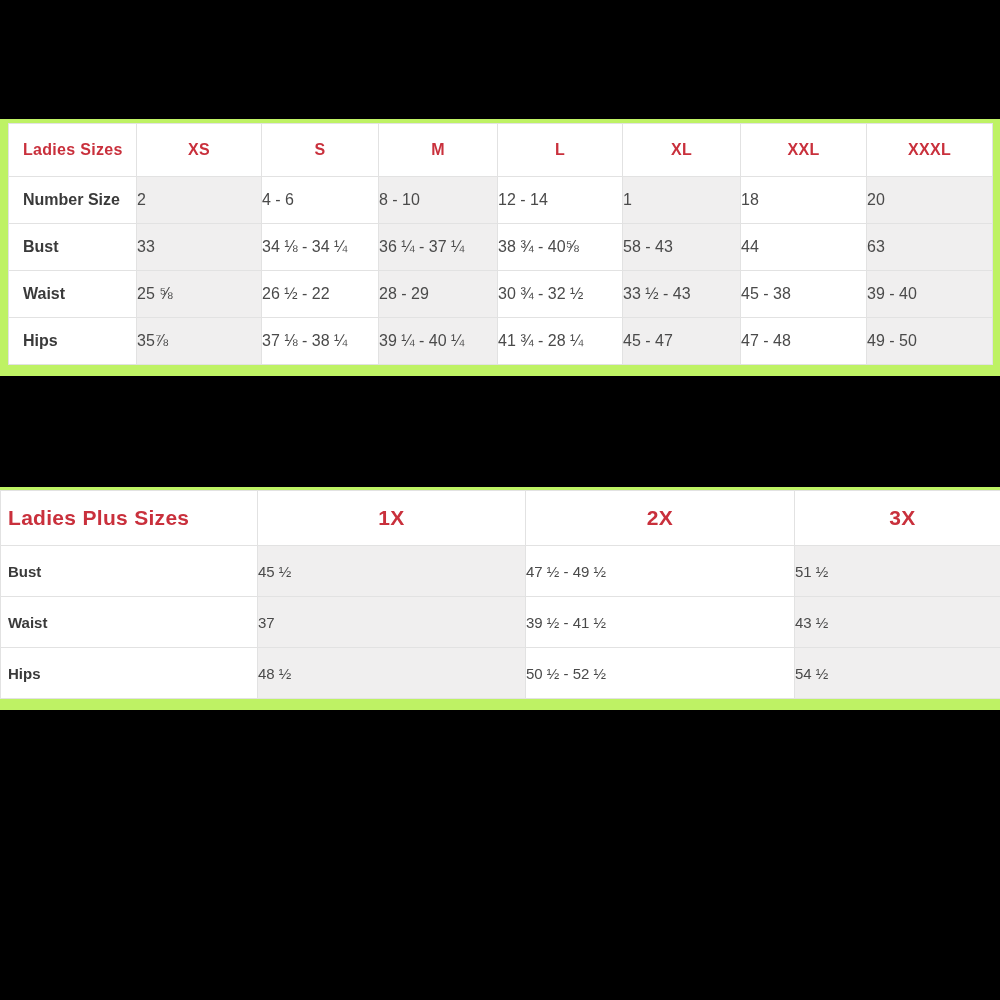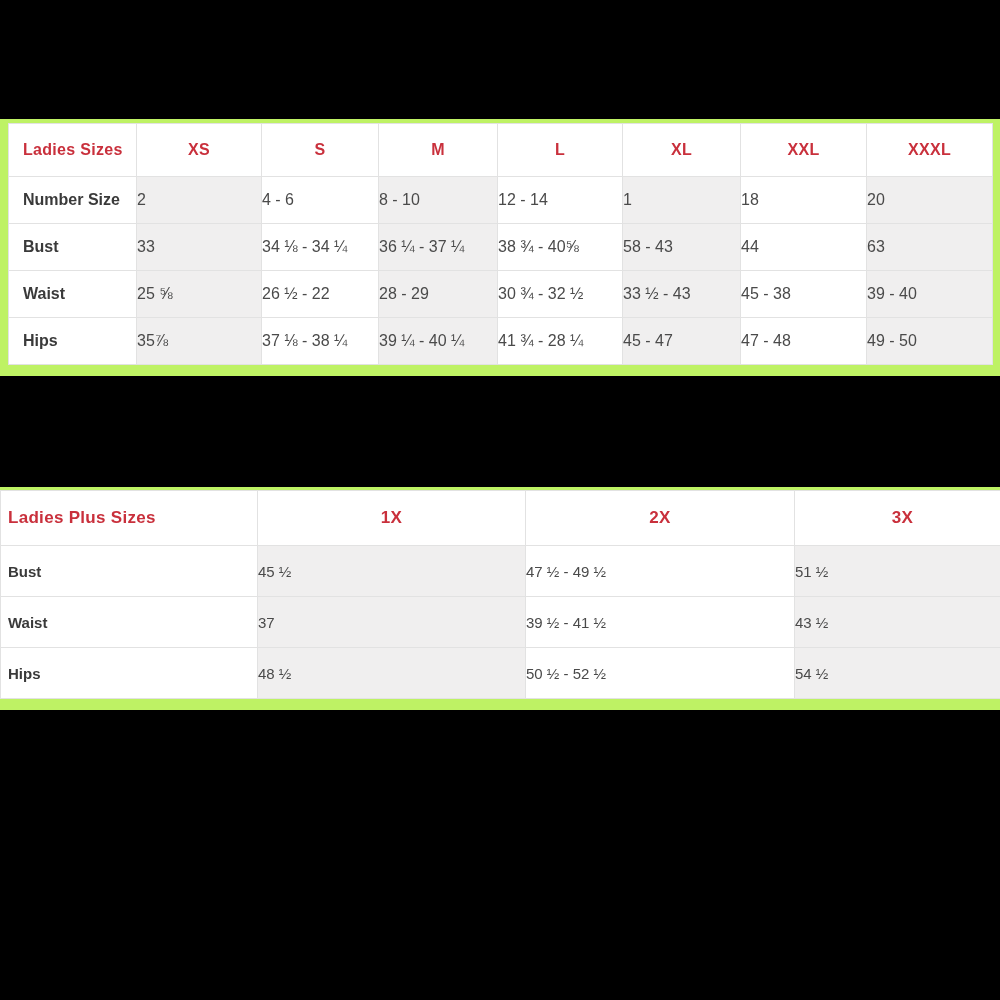--- a/index.html
+++ b/index.html
@@ -49,21 +49,21 @@
 
   
   #table1 { top: 4px; left: 8px; width: 984px; }
   #table1 th { height: 52px; font-size: 16px; }
   #table1 td { height: 46px; font-size: 16px; }
   #table1 th.corner, #table1 td.row-label { padding-left: 14px; }
   #table1 tbody td:nth-child(even) { background: #f0efef; }
 
   
   #table2 { top: 3px; left: 0; width: 1010px; }
-  #table2 th { height: 54px; font-size: 17px; }
+  #table2 th { height: 54px; font-size: 21px; }
   #table2 td { height: 50px; font-size: 15px; }
   #table2 th.corner, #table2 td.row-label { padding-left: 7px; }
   #table2 tbody td:nth-child(even) { background: #f0efef; }
 </style>
 </head>
 <body>
 
 <div class="band" id="band1">
   <table id="table1">
     <colgroup>

